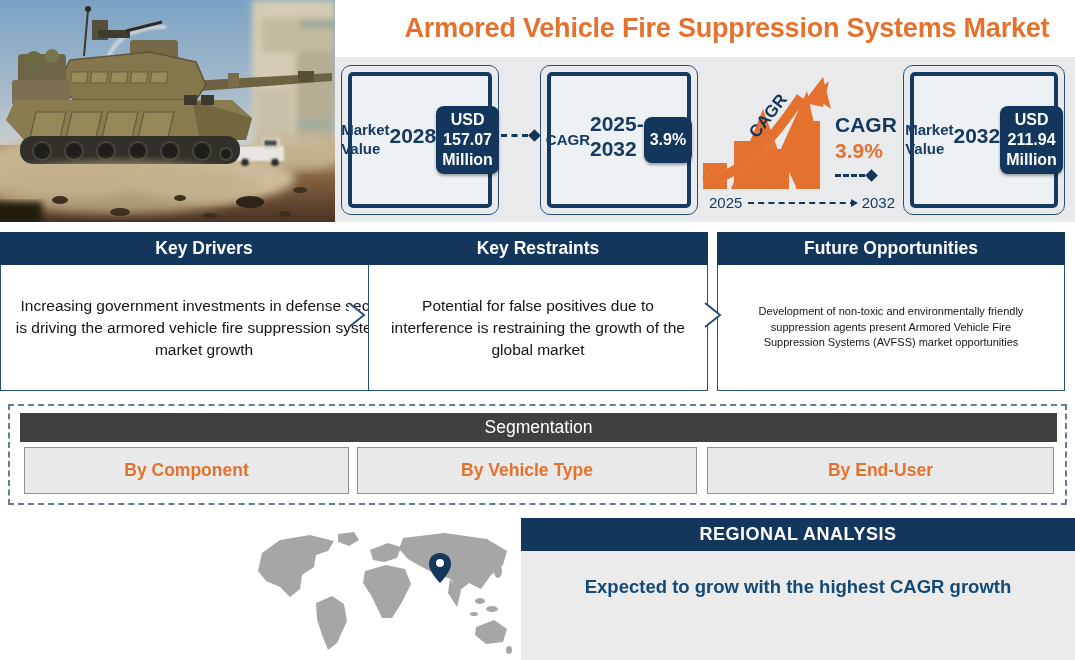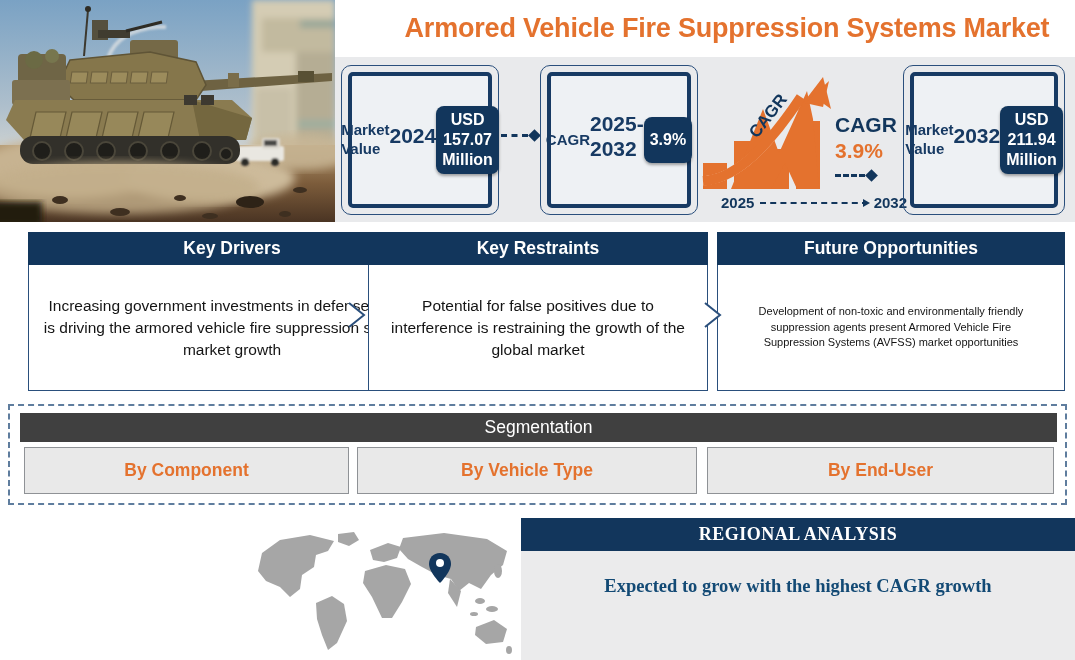--- a/index.html
+++ b/index.html
@@ -23,22 +23,22 @@
   .stat-period { color:#173a63; font-size:21px; font-weight:800; line-height:1.2; margin-bottom:8px; }
   .stat-pill { background:#12365c; color:#fff; font-size:16px; font-weight:800; text-align:center;
     border-radius:8px; width:134px; min-height:46px; display:flex; align-items:center; justify-content:center;
     line-height:1.25; padding:4px 6px; box-shadow:0 2px 3px rgba(0,0,0,0.35); }
 
   .connector { position:absolute; display:flex; align-items:center; }
   .dash-line { border-top:3px dashed #12365c; }
   .diamond { width:9px; height:9px; background:#12365c; transform:rotate(45deg); margin-left:2px; flex:none; }
 
   .growth-wrap { position:absolute; left:366px; top:12px; width:145px; height:122px; }
-  .years-row { position:absolute; left:386px; top:137px; width:186px; display:flex; align-items:center;
-    color:#12365c; font-size:15px; font-weight:700; }
+  .years-row { position:absolute; left:374px; top:137px; width:186px; display:flex; align-items:center;
+    color:#12365c; font-size:15px; font-weight:400; }
   .years-arrow { flex:1; border-top:2px dashed #12365c; margin:0 6px; position:relative; }
   .years-arrow .head { position:absolute; right:-2px; top:-5px; width:0; height:0;
     border-left:7px solid #12365c; border-top:4px solid transparent; border-bottom:4px solid transparent; }
 
   .cagr-stack { position:absolute; left:500px; top:56px; width:70px; }
   .cagr-title { color:#12365c; font-size:21px; font-weight:800; }
   .cagr-value { color:#e4722e; font-size:21px; font-weight:800; margin-top:2px; }
   .cagr-stack .connector { position:relative; margin-top:8px; }
 
   
@@ -54,21 +54,21 @@
   .seg-wrap { position:absolute; left:8px; top:404px; width:1059px; height:101px;
     border:2px dashed #5f7d9e; }
   .seg-header { position:absolute; left:10px; top:7px; width:1037px; height:29px; background:#404040;
     color:#fff; font-size:17.5px; font-weight:400; display:flex; align-items:center; justify-content:center; }
   .seg-box { position:absolute; top:41px; height:47px; background:#e9e9e9; border:1.5px solid #8f9296;
     display:flex; align-items:center; justify-content:center; color:#e4722e; font-size:17.5px; font-weight:800; }
 
   
   .logo-wrap { position:absolute; left:18px; top:523px; width:235px; height:110px; }
   .map-wrap { position:absolute; left:254px; top:531px; width:260px; height:128px; }
-  .regional { position:absolute; left:521px; top:518px; width:554px; height:142px;font-family:Liberation Serif, serif; }
+  .regional { position:absolute; left:521px; top:518px; width:554px; height:142px; }
   .regional-header { height:33px; background:#12365c; color:#fff; font-size:18px; font-weight:800;
     letter-spacing:0.5px; display:flex; align-items:center; justify-content:center; }
   .regional-body { background:#ebebec; height:109px; text-align:center; padding-top:16px; }
   .regional-region { color:#e4722e; font-size:30px; font-weight:800; }
   .regional-note { color:#134a75; font-size:18.5px; font-weight:600; margin-top:9px; }
 </style>
 </head>
 <body>
 
 <div id="canvas">
@@ -177,21 +177,21 @@
 
   <div class="title-band">
     <div class="main-title">Armored Vehicle Fire Suppression Systems Market</div>
   </div>
 
   <div class="stats-band">
 
     <div class="stat-card" style="left:6px;">
       <div class="stat-inner">
         <div class="stat-label">Market Value</div>
-        <div class="stat-period">2024</div>
+        <div class="stat-period">2028</div>
         <div class="stat-pill">USD 157.07 Million</div>
       </div>
     </div>
 
     <div class="connector" style="left:166px; top:74px; width:38px;">
       <div class="dash-line" style="width:27px;"></div>
         <div class="diamond"></div>
     </div>
 
     <div class="stat-card" style="left:205px;">
@@ -238,21 +238,21 @@
 
     <div class="stat-card" style="left:568px; width:162px;">
       <div class="stat-inner">
         <div class="stat-label">Market Value</div>
         <div class="stat-period">2032</div>
         <div class="stat-pill">USD 211.94 Million</div>
       </div>
     </div>
   </div>
 
-  <div class="panel" style="left:28px; width:408px;">
+  <div class="panel" style="left:0; width:408px;">
     <div class="panel-header">Key Drivers</div>
     <div class="panel-body">Increasing government investments in defense sector is driving the armored vehicle fire suppression systems market growth</div>
   </div>
   <svg class="chevron" style="left:347px;" viewBox="0 0 20 28">
     <path d="M2,2 L17,14 L2,26" fill="#ffffff" stroke="#2a4f7c" stroke-width="2"></path>
   </svg>
 
   <div class="panel" style="left:368px; width:340px;">
     <div class="panel-header">Key Restraints</div>
     <div class="panel-body">Potential for false positives due to interference is restraining the growth of the global market</div>

